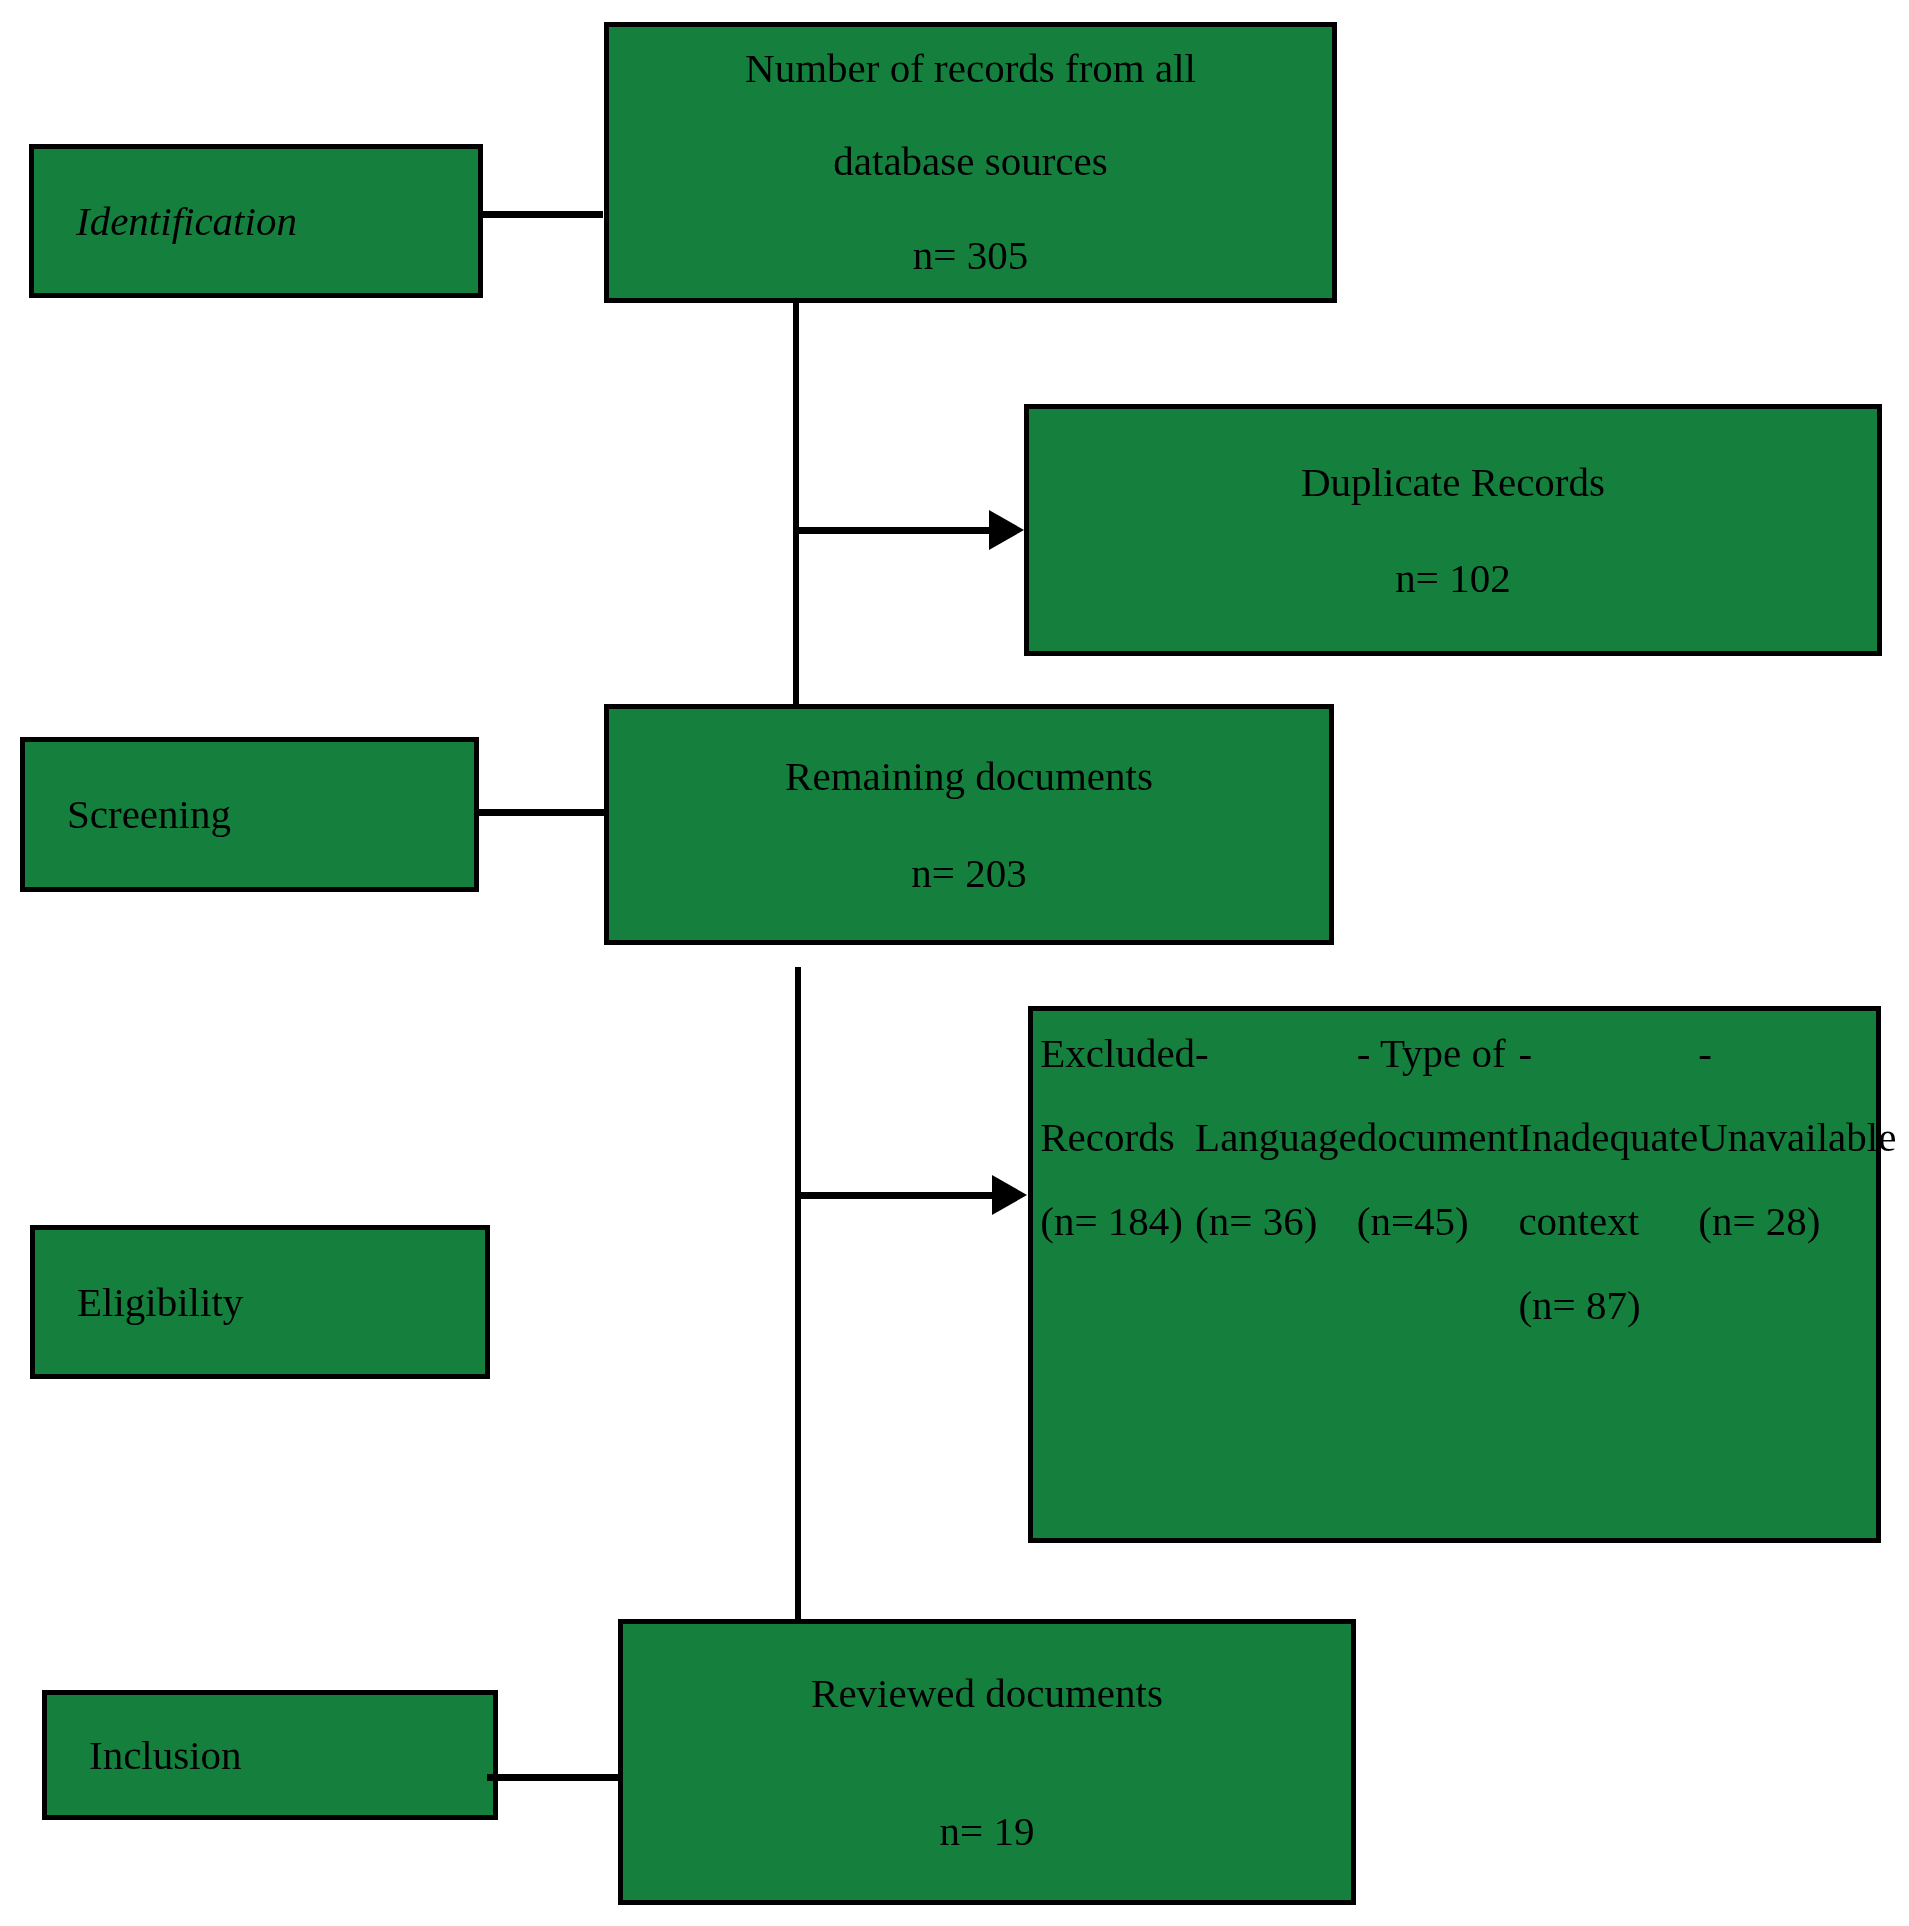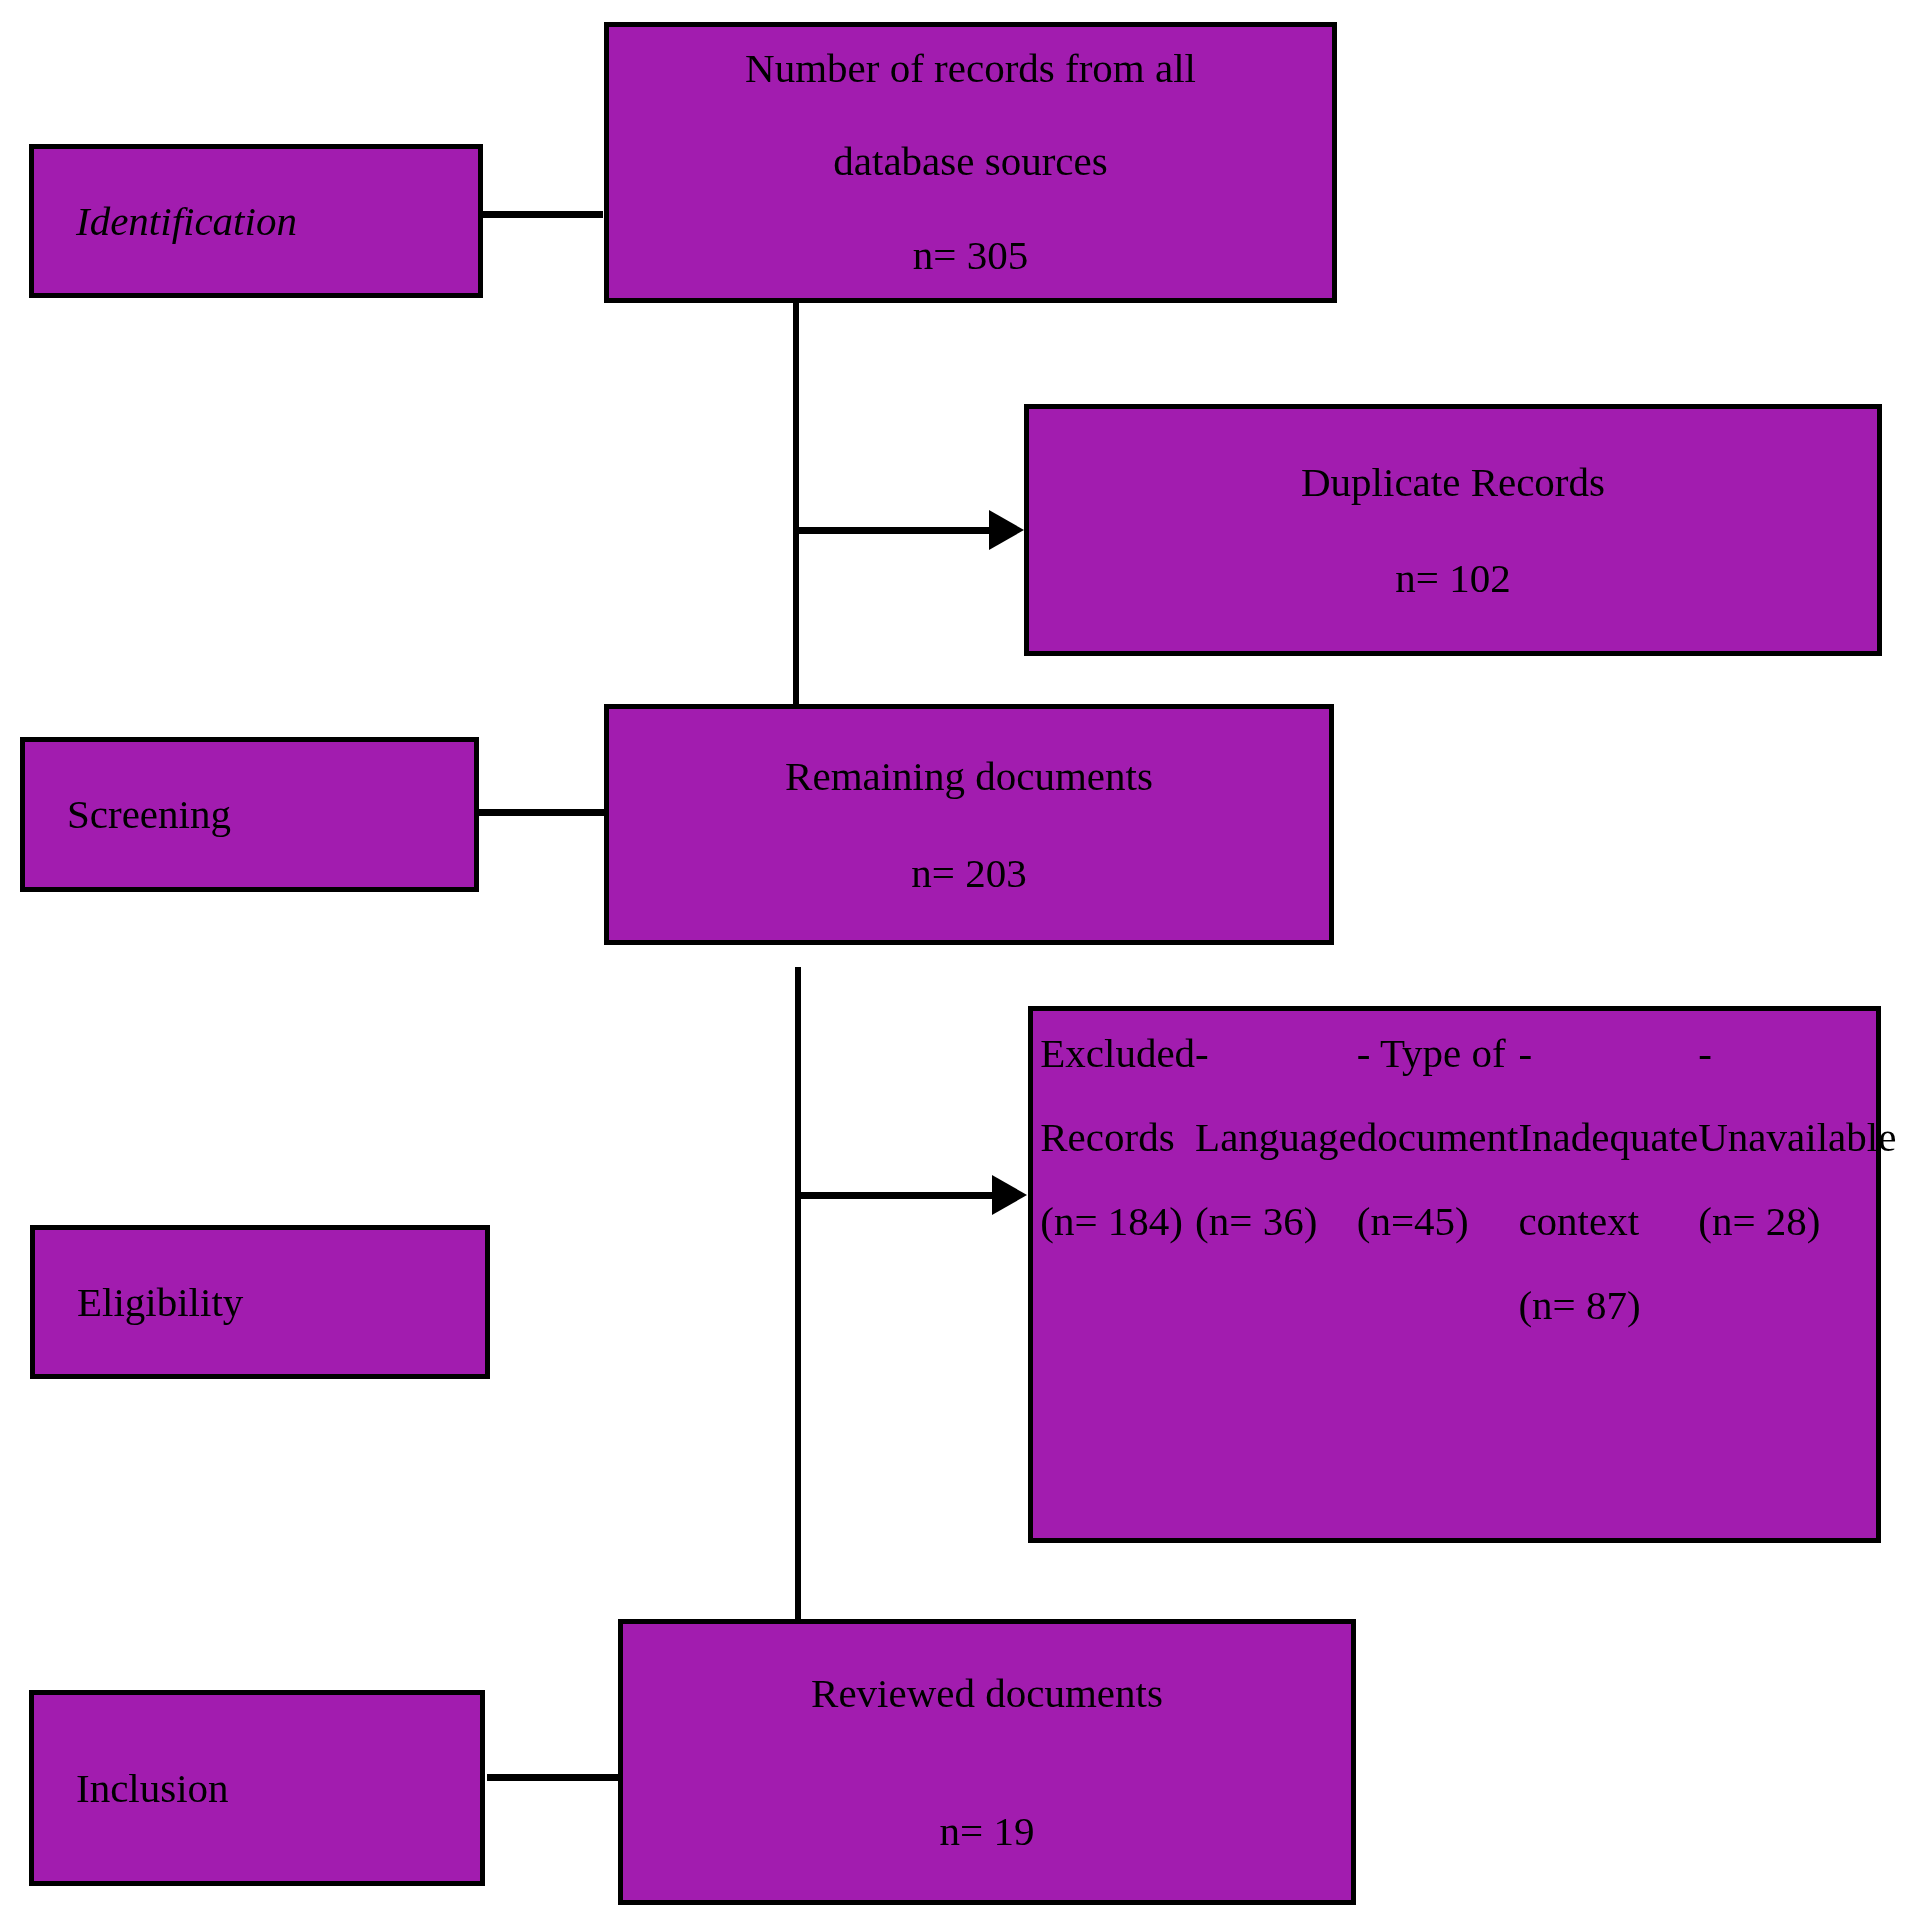--- a/index.html
+++ b/index.html
@@ -12,21 +12,21 @@
     width: 1910px;
     height: 1926px;
     background: #ffffff;
     font-family: "Liberation Serif", "DejaVu Serif", serif;
     color: #000000;
   }
   .box {
     position: absolute;
     box-sizing: border-box;
     border: 5px solid #000000;
-    background: #a21caf;
+    background: #15803d;
     font-size: 41px;
     line-height: 1;
   }
   .stage-box {
     display: flex;
     align-items: center;
     padding-left: 42px;
   }
   .center-box {
     display: flex;
@@ -74,21 +74,21 @@
   </div>
 
   <div class="box stage-box" style="left:20px; top:737px; width:459px; height:155px;">
     <span>Screening</span>
   </div>
 
   <div class="box stage-box" style="left:30px; top:1225px; width:460px; height:154px;">
     <span>Eligibility</span>
   </div>
 
-  <div class="box stage-box" style="left:29px; top:1690px; width:456px; height:196px;">
+  <div class="box stage-box" style="left:42px; top:1690px; width:456px; height:130px;">
     <span>Inclusion</span>
   </div>
 
   <div class="box center-box records-box" style="left:604px; top:21.6px; width:733px; height:281px;">
     <div class="tline">Number of records from all</div>
     <div class="tline">database sources</div>
     <div class="tline">n= 305</div>
   </div>
 
   <div class="box center-box" style="left:604px; top:704px; width:730px; height:241px;">

